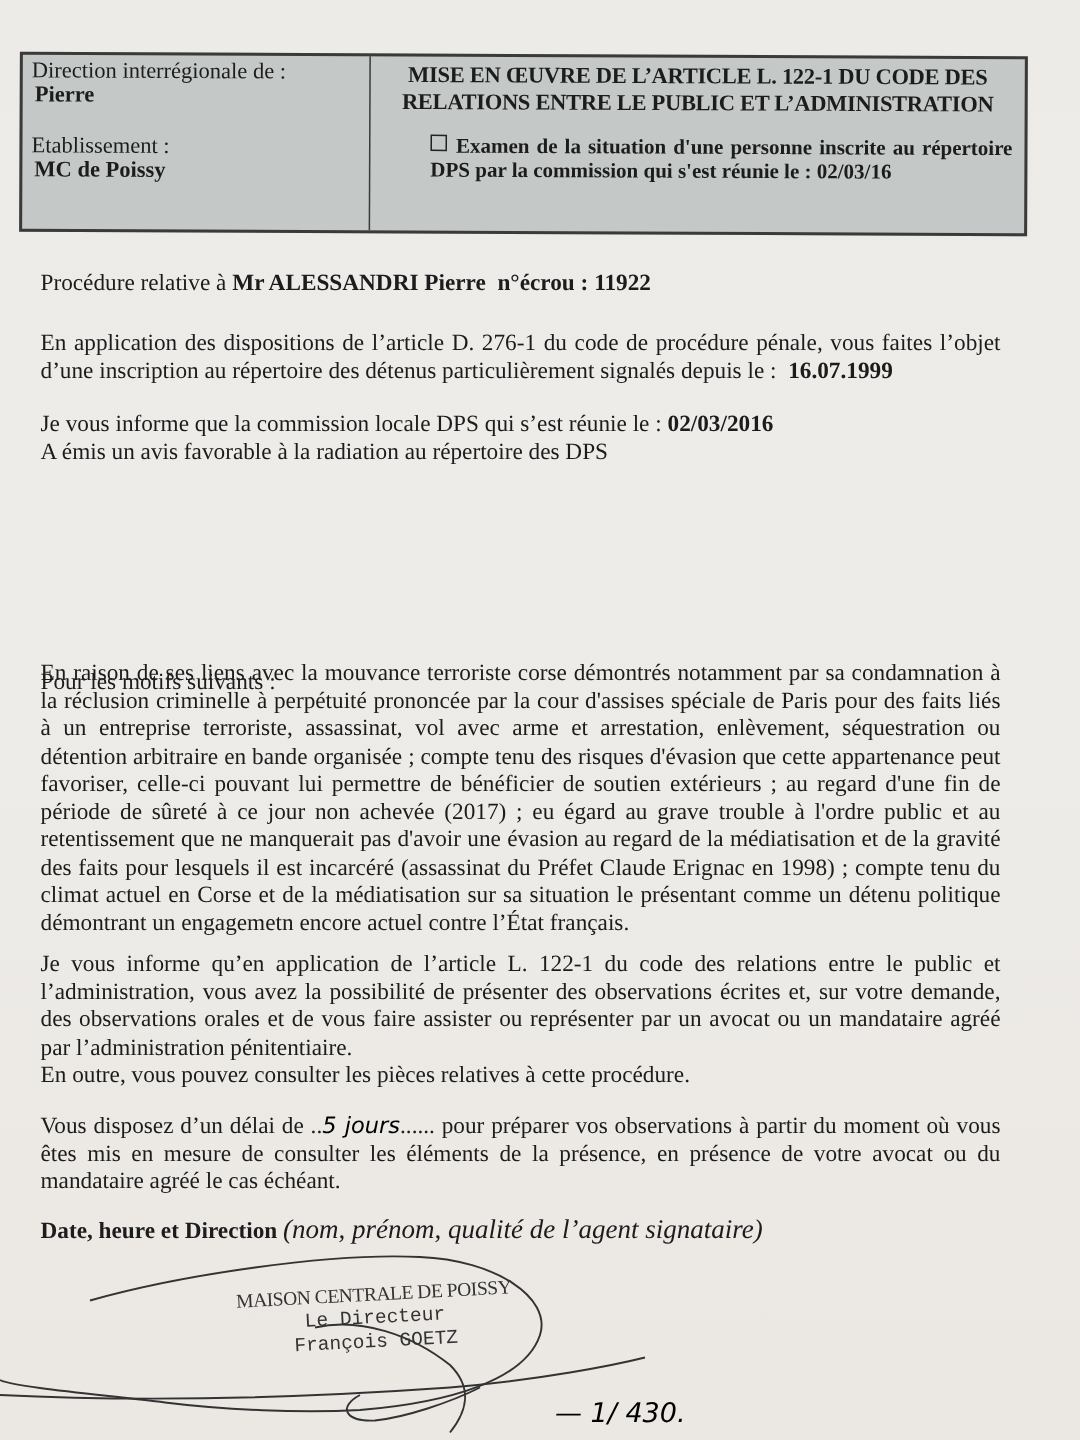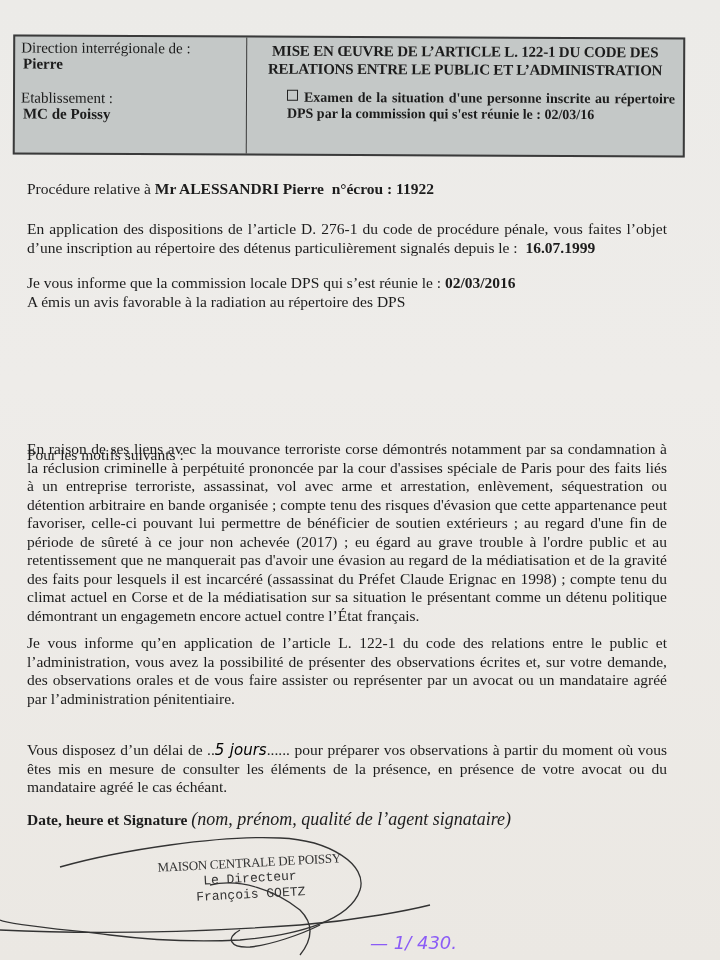--- a/index.html
+++ b/index.html
@@ -98,21 +98,21 @@
     .sig-svg {
       position: absolute;
       left: 0; top: 830px;
     }
     .hand-note {
       position: absolute;
       left: 370px; top: 932px;
       font-family: "DejaVu Sans", sans-serif;
       font-style: italic;
       font-size: 18px;
-      color: #8b5cf6;
+      color: #000000;
     }
   </style>
 </head>
 <body>
 
 <div class="page">
 
   <div class="header-box">
     <div class="hdr-left">
       <span class="lbl">Direction interrégionale de :</span>
@@ -144,28 +144,29 @@
     <div><span>Je vous informe que la commission locale DPS qui s’est réunie le :</span> <span class="b">02/03/2016</span></div>
     <div>A émis un avis favorable à la  radiation au répertoire des DPS</div>
   </div>
 
   <div class="body-text" style="top:422px;margin-top:24px;">Pour les motifs suivants :</div>
 
   <div class="body-text" style="top:440px;">En raison de ses liens avec la mouvance terroriste corse démontrés notamment par sa condamnation à la réclusion criminelle à perpétuité prononcée par la cour d'assises spéciale de Paris pour des faits liés à un entreprise  terroriste, assassinat, vol avec arme et arrestation, enlèvement, séquestration ou détention arbitraire en bande organisée ; compte tenu des risques d'évasion que cette appartenance peut favoriser, celle-ci pouvant lui permettre de bénéficier de soutien extérieurs ; au regard d'une fin de période de sûreté à ce jour non achevée (2017) ; eu égard au grave trouble à l'ordre public et au retentissement que ne manquerait pas d'avoir une évasion au regard de la médiatisation et de la gravité des faits pour lesquels il est incarcéré (assassinat du Préfet Claude Erignac en 1998) ; compte tenu du climat actuel en Corse et de la médiatisation sur sa situation le présentant comme un détenu politique démontrant un engagemetn encore actuel contre l’État français.</div>
 
   <div class="body-text" style="top:634px;">
     <div>Je vous informe qu’en application de l’article L. 122-1 du code des relations entre le public et l’administration, vous avez la possibilité de présenter des observations écrites et, sur votre demande, des observations orales et de vous faire assister ou représenter par un avocat ou un mandataire agréé par l’administration pénitentiaire.</div>
+    <div>En outre, vous pouvez consulter les pièces relatives à cette procédure.</div>
   </div>
 
   <div class="body-text" style="top:741px;">
     <span>Vous disposez d’un délai de ..</span><span class="handwriting">5 jours</span><span>...... pour préparer vos observations à partir du moment où vous êtes mis en mesure de consulter les éléments de la présence, en présence de votre avocat ou du mandataire agréé le cas échéant.</span>
   </div>
 
   <div class="body-text" style="top:810px;">
-    <span class="b">Date, heure et Signature</span> <span class="i">(nom, prénom, qualité de l’agent signataire)</span>
+    <span class="b">Date, heure et Direction</span> <span class="i">(nom, prénom, qualité de l’agent signataire)</span>
   </div>
 
   <svg class="sig-svg" width="720" height="130">
     <path d="M60,37 C120,20 220,5 280,8 C330,10 368,35 360,60 C350,90 300,105 240,110 C200,112 150,110 110,105 C70,100 10,95 0,90" fill="none" stroke="#333" stroke-width="1.3"></path>
     <path d="M0,100 C100,105 200,102 300,95 C360,90 410,80 430,75" fill="none" stroke="#333" stroke-width="1.3"></path>
     <path d="M210,55 C240,48 275,60 300,80 C315,95 312,110 300,125" fill="none" stroke="#333" stroke-width="1.3"></path>
     <path d="M240,100 C225,108 230,118 250,117 C270,115 300,105 320,95" fill="none" stroke="#333" stroke-width="1.3"></path>
   </svg>
 
   <div class="stamp">

